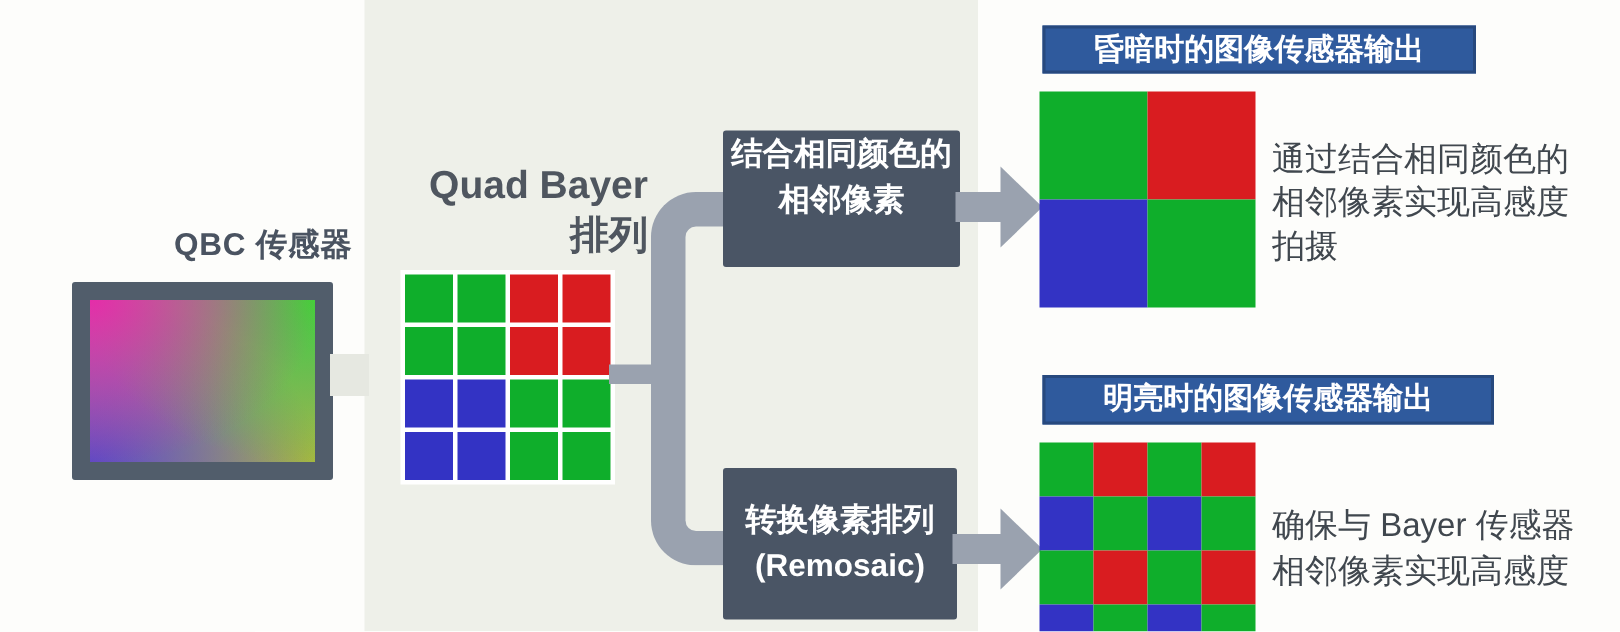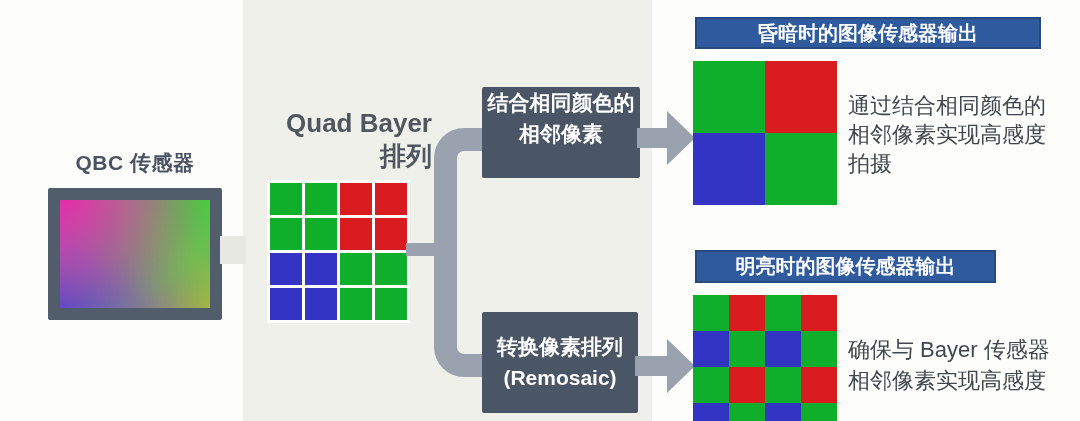--- a/index.html
+++ b/index.html
@@ -7,21 +7,21 @@
     position:relative;width:1080px;height:421px;overflow:hidden;
     background:#fdfdfb;
     font-family:"Liberation Sans","DejaVu Sans",sans-serif;
   }
   .abs{position:absolute;}
 
   
   #panel{left:243px;top:0;width:409px;height:421px;background:#eef0e9;}
 
   
-  #qbc-title{left:35px;top:149px;width:200px;text-align:center;
+  #qbc-title{left:35px;top:149px;width:200px;text-align:right;
     font-size:21px;font-weight:bold;color:#4a5361;letter-spacing:.5px;}
   #sensor{left:48px;top:188px;width:174px;height:132px;box-sizing:border-box;
     border:12px solid #515d6b;border-radius:2px;background:#8d8794;}
   #sensor-gradient{width:100%;height:100%;
     background:
       radial-gradient(ellipse at 0% 0%, rgba(233,40,170,.95), rgba(233,40,170,0) 72%),
       radial-gradient(ellipse at 100% 0%, rgba(62,214,50,.95), rgba(62,214,50,0) 72%),
       radial-gradient(ellipse at 0% 100%, rgba(90,66,200,.9), rgba(90,66,200,0) 72%),
       radial-gradient(ellipse at 100% 100%, rgba(168,188,56,.95), rgba(168,188,56,0) 72%),
       #96909a;}
@@ -55,21 +55,21 @@
     border-top:27px solid transparent;border-bottom:27px solid transparent;
     border-left:28px solid #9aa2af;}
   #arrow-bottom-shaft{left:635px;top:356px;width:34px;}
   #arrow-bottom-head{left:667px;top:339px;width:0;height:0;
     border-top:27px solid transparent;border-bottom:27px solid transparent;
     border-left:28px solid #9aa2af;}
 
   
   .blue-header{background:#2f5a9d;border:2px solid #27497e;box-sizing:border-box;
     color:#ffffff;font-weight:bold;font-size:20px;text-align:center;line-height:28px;}
-  #header-top{left:695px;top:17px;width:346px;height:32px;}
+  #header-top{left:695px;top:17px;width:289px;height:32px;}
   #header-bottom{left:695px;top:250px;width:301px;height:33px;}
 
   
   #grid-2x2{left:693px;top:61px;width:144px;height:144px;
     grid-template-columns:repeat(2,1fr);grid-template-rows:repeat(2,1fr);}
   #bayer-grid{left:693px;top:295px;width:144px;height:144px;
     grid-template-columns:repeat(4,1fr);grid-template-rows:repeat(4,1fr);}
 
   
   .para{color:#40474e;font-size:22px;font-weight:500;}

